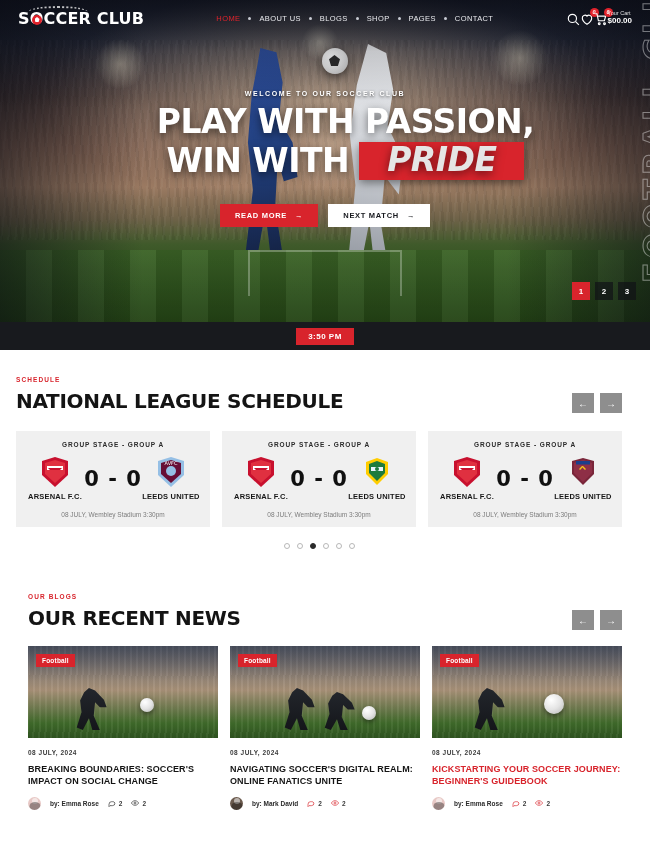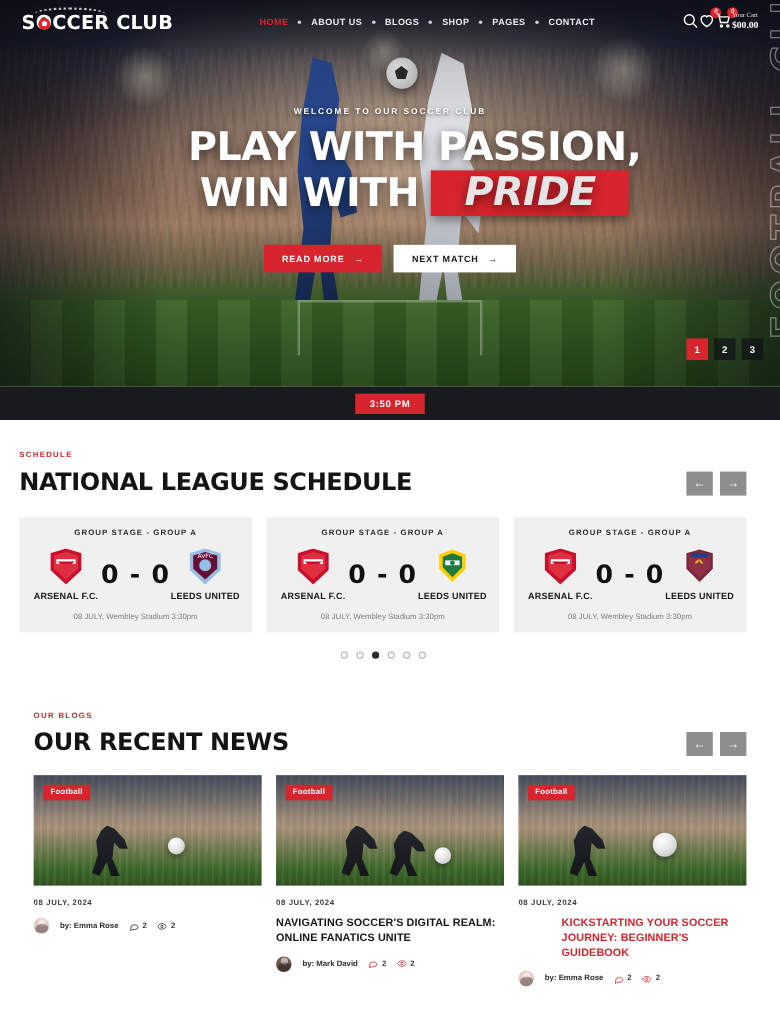--- a/index.html
+++ b/index.html
@@ -97,26 +97,26 @@
   .logo-ball::after{
     content:""; position:absolute; left:2.5px; top:2.5px; width:5px; height:5px; background:#fff;
     clip-path:polygon(50% 0%,100% 38%,81% 100%,19% 100%,0% 38%);
   }
   .logo-arc {
     position:absolute; left:10px; top:-3px; width:60px; height:12px;
     border-top:2px dotted rgba(255,255,255,.75); border-radius:50%;
   }
   .nav { flex:1; display:flex; align-items:center; justify-content:center; gap:8px; }
   .nav a {
-    color:#e9eaee; font-size:7.5px; font-weight:700; letter-spacing:.4px;
+    color:#e9eaee; font-size:7.5px; font-weight:400; letter-spacing:.4px;
     text-decoration:none; text-transform:uppercase;
   }
   .nav a.active { color:#e1232c; }
   .nav .dot { width:3px; height:3px; border-radius:50%; background:#c9ccd4; }
-  .head-right { display:flex; align-items:flex-start; gap:0;font-family:Liberation Serif, serif; }
+  .head-right { display:flex; align-items:flex-end; gap:0; }
   .ic { position:relative; width:14px; height:14px; color:#fff; }
   .ic svg { width:14px; height:14px; display:block; }
   .badge {
     position:absolute; top:-4px; right:-5px; min-width:9px; height:9px; padding:0 2px;
     background:#e1232c; color:#fff; font-size:5.5px; line-height:9px; text-align:center;
     border-radius:50%; font-weight:700;
   }
   .cart-txt { color:#fff; line-height:1.25; }
   .cart-txt .t1 { font-size:5.5px; opacity:.85; }
   .cart-txt .t2 { font-size:8px; font-weight:700; }
@@ -233,21 +233,21 @@
   }
   .tag {
     position:absolute; left:8px; top:8px; background:#d8242c; color:#fff;
     font-size:6.5px; font-weight:700; padding:3px 6px; letter-spacing:.2px;
   }
   .blog-date { margin-top:11px; font-size:6.5px; font-weight:700; color:#3a3a3a; letter-spacing:.5px; }
   .blog-title {
     margin-top:7px; font-size:9px; font-weight:800; line-height:1.38; text-transform:uppercase;
     color:#141414; letter-spacing:.1px;
   }
-  .blog-title.red { color:#d8242c;margin-left:36px; }
+  .blog-title.red { color:#d8242c; }
   .blog-meta { margin-top:9px; display:flex; align-items:center; gap:9px; }
   .avatar { width:13px; height:13px; border-radius:50%; overflow:hidden; position:relative; background:#e8c9c6; }
   .avatar.a2 { background:#6b5a4d; }
   .avatar::after{
     content:""; position:absolute; left:50%; bottom:0; transform:translateX(-50%);
     width:11px; height:8px; border-radius:50% 50% 0 0; background:rgba(0,0,0,.35);
   }
   .avatar::before{
     content:""; position:absolute; left:50%; top:1px; transform:translateX(-50%);
     width:6px; height:6px; border-radius:50%; background:rgba(255,255,255,.55);
@@ -469,20 +469,21 @@
 
     <div class="blogs">
 
       <div class="blog">
         <div class="blog-img">
           <span class="tag">Football</span>
           <span class="fig" style="left:46px;"></span>
           <span class="ball2" style="left:112px; bottom:26px;"></span>
         </div>
         <div class="blog-date">08 JULY, 2024</div>
+        <div class="blog-title">BREAKING BOUNDARIES: SOCCER'S IMPACT ON SOCIAL CHANGE</div>
         <div class="blog-meta">
           <span class="avatar"></span>
           <span class="by">by: Emma Rose</span>
           <span class="mstat">
             <svg viewBox="0 0 24 24" fill="none" stroke="#2b2b2b" stroke-width="2">
               <path d="M21 12a8 8 0 0 1-8 8H6l-3 3v-7a8 8 0 0 1 8-8h2a8 8 0 0 1 8 4z"></path>
             </svg>
             <span>2</span>
           </span>
           <span class="mstat">

